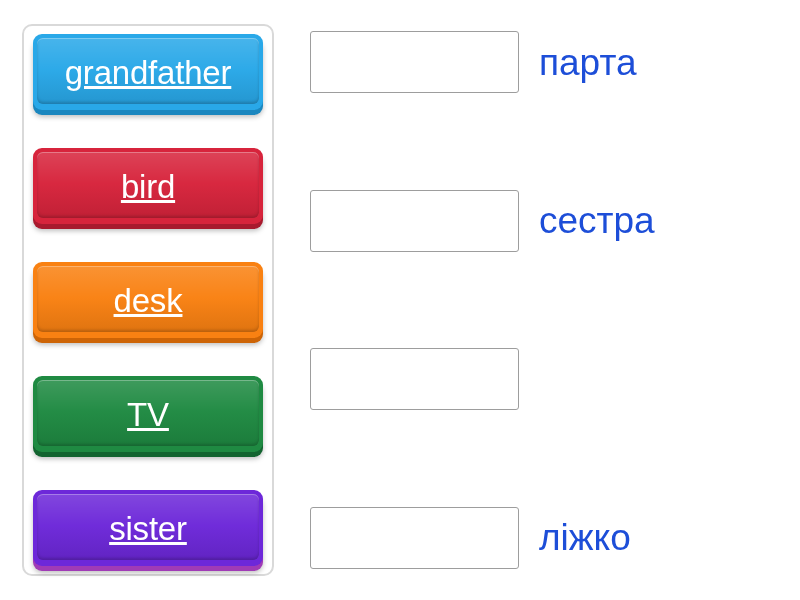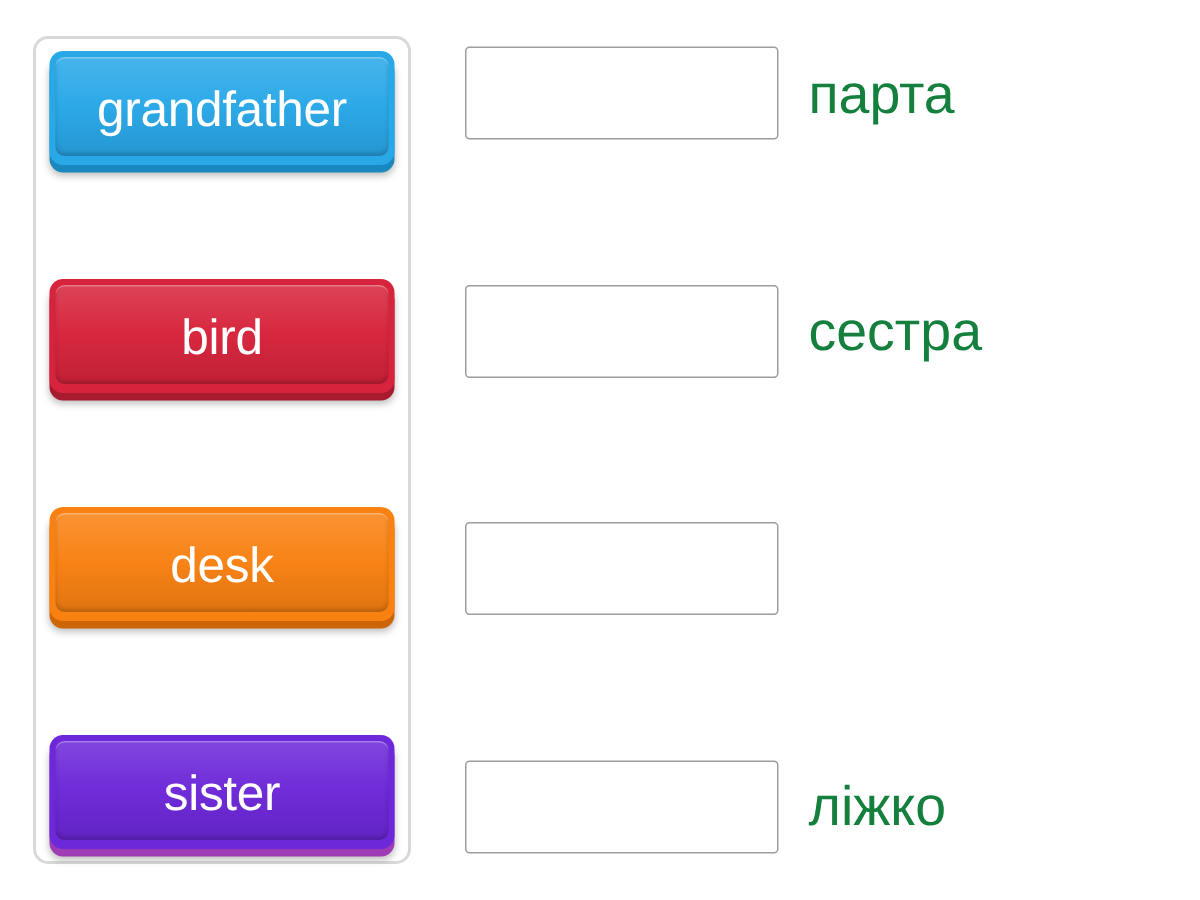--- a/index.html
+++ b/index.html
@@ -67,20 +67,21 @@
     position: relative;
     z-index: 2;
     color: #ffffff;
     font-size: 33px;
     line-height: 1;
     font-weight: 400;
     letter-spacing: -0.2px;
     text-align: center;
     padding: 0 6px;
     white-space: nowrap;
+    text-decoration: underline;
   }
 
   
   .answer-list {
     position: absolute;
     left: 310px;
     top: 24px;
     width: 470px;
     height: 552px;
     display: flex;
@@ -98,21 +99,21 @@
     height: 62px;
     background: #ffffff;
     border: 1px solid #9d9d9d;
     border-radius: 3px;
     flex: 0 0 auto;
   }
   .answer-text {
     margin-left: 20px;
     font-size: 37px;
     line-height: 1;
-    color: #15803d;
+    color: #1d4ed8;
     font-weight: 400;
     white-space: nowrap;
   }
 </style>
 </head>
 <body>
 
 <div id="activity">
 
   <div class="tile-panel">
@@ -122,20 +123,23 @@
     </div>
 
     <div class="tile" style="background: rgb(215, 36, 60); box-shadow: rgb(168, 26, 46) 0px 5px 0px, rgba(0, 0, 0, 0.25) 0px 7px 5px;">
       <span class="tile-label">bird</span>
     </div>
 
     <div class="tile" style="background: rgb(249, 129, 18); box-shadow: rgb(205, 100, 6) 0px 5px 0px, rgba(0, 0, 0, 0.25) 0px 7px 5px;">
       <span class="tile-label">desk</span>
     </div>
 
+    <div class="tile" style="background: rgb(31, 138, 66); box-shadow: rgb(19, 100, 48) 0px 5px 0px, rgba(0, 0, 0, 0.25) 0px 7px 5px;">
+      <span class="tile-label">TV</span>
+    </div>
 
     <div class="tile" style="background: #6d28d9; box-shadow: rgb(160, 59, 182) 0px 5px 0px, rgba(0, 0, 0, 0.25) 0px 7px 5px;">
       <span class="tile-label">sister</span>
     </div>
 
 
   </div>
 
   <div class="answer-list">
 

